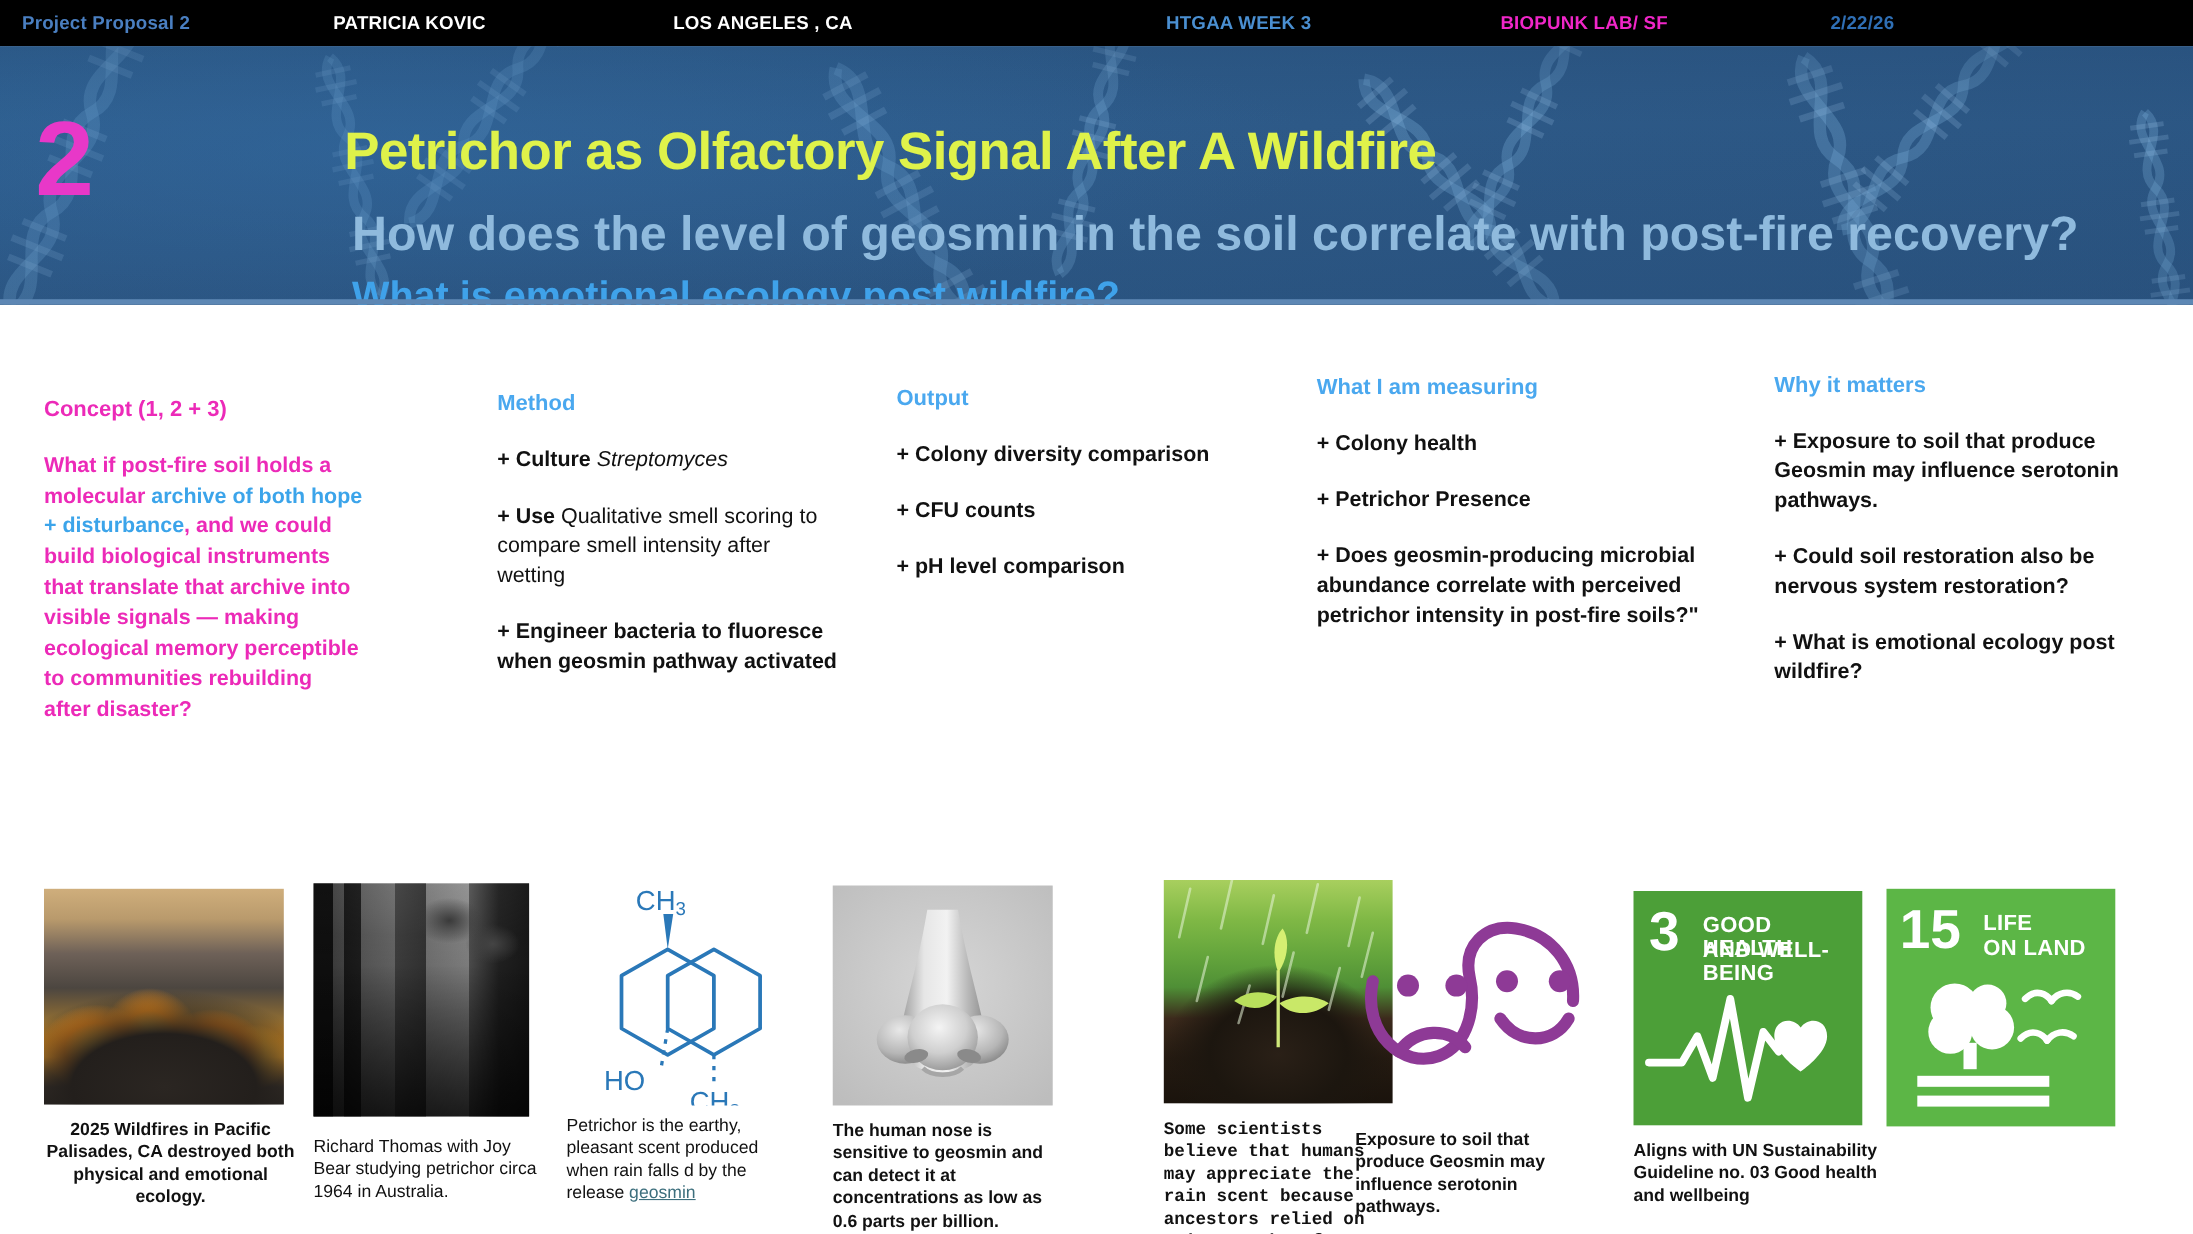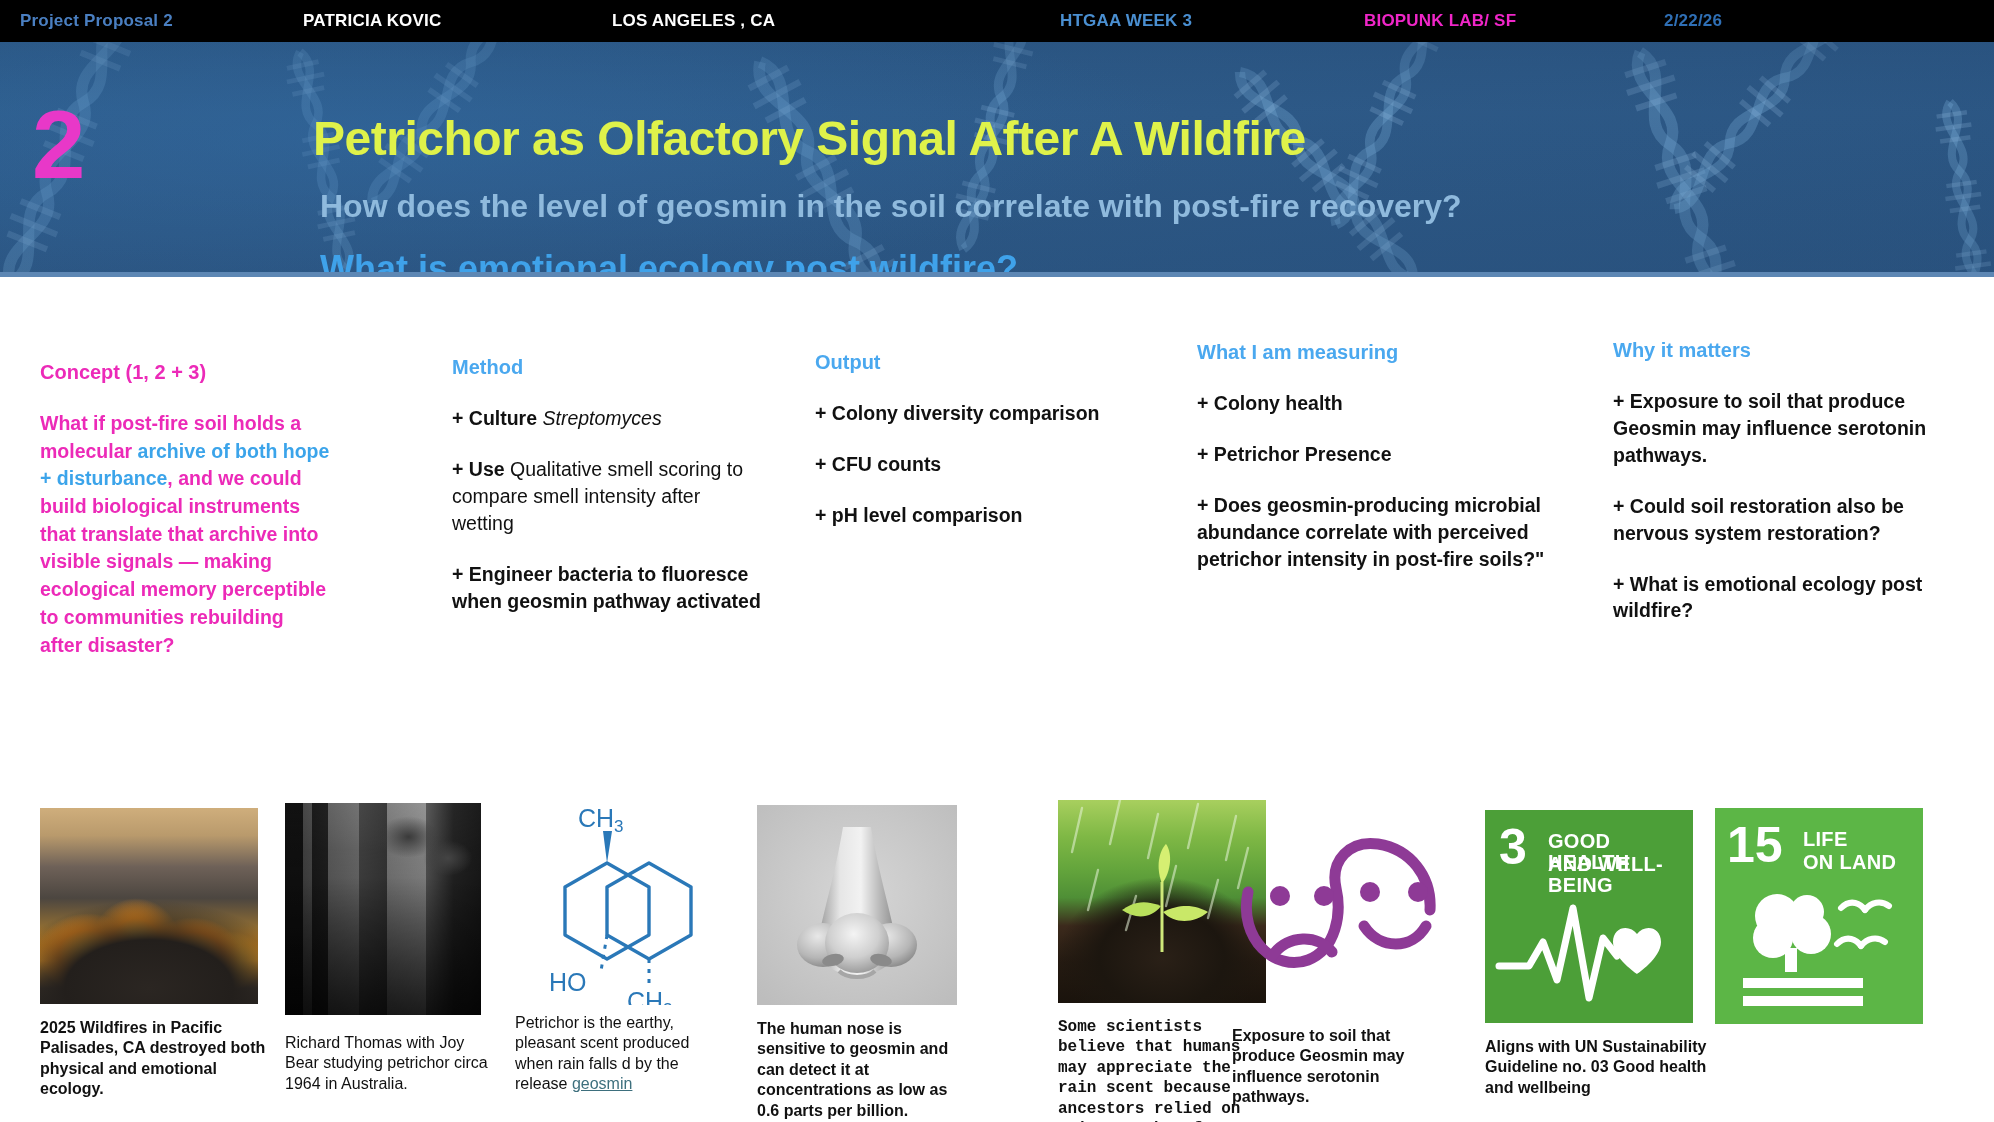--- a/index.html
+++ b/index.html
@@ -53,21 +53,21 @@
     font-family:"Liberation Sans", sans-serif;
   }
   .title {
     position:absolute; left:313px; top:72px;
     font-size: 48px; font-weight:700; line-height:1.05;
     color:#dff24a; white-space:nowrap;
     letter-spacing:-0.5px;
   }
   .subtitle1 {
     position:absolute; left:320px; top:147px;
-    font-size: 32px; font-weight:700; line-height:1.1;
+    font-size: 44px; font-weight:700; line-height:1.1;
     color:#8fbadd; white-space:nowrap;
   }
   .subtitle2 {
     position:absolute; left:320px; top:207px;
     font-size: 36px; font-weight:700; line-height:1.1;
     color:#3fa2ea; white-space:nowrap;
   }
 
   
   .col { position:absolute; }
@@ -240,21 +240,21 @@
     <div class="col-head blue">Why it matters</div>
     <div class="col-body">
       <p>+ Exposure to soil that produce Geosmin may influence serotonin pathways.</p>
       <p>+ Could soil restoration also be nervous system restoration?</p>
       <p>+ What is emotional ecology post wildfire?</p>
     </div>
   </div>
 
   <div class="card" style="left:40px; top:808px; width:220px;">
     <div class="thumb fire" style="width:218px; height:196px;"></div>
-    <div class="cap" style="width:230px; margin-top:14px;">2025 Wildfires in Pacific Palisades, CA destroyed both physical and emotional ecology.</div>
+    <div class="cap" style="width:230px; margin-top:14px;text-align:center;">2025 Wildfires in Pacific Palisades, CA destroyed both physical and emotional ecology.</div>
   </div>
 
   <div class="card" style="left:285px; top:803px; width:200px;">
     <div class="thumb bw" style="width:196px; height:212px;"></div>
     <div class="cap reg400" style="width:205px; margin-top:18px;">Richard Thomas with Joy Bear studying petrichor  circa 1964 in Australia.</div>
   </div>
 
   <div class="card" style="left:515px; top:805px; width:220px;">
     <svg width="200" height="200" viewBox="0 0 200 200">
       <g fill="none" stroke="#2a78b8" stroke-width="3.4" stroke-linejoin="round">

